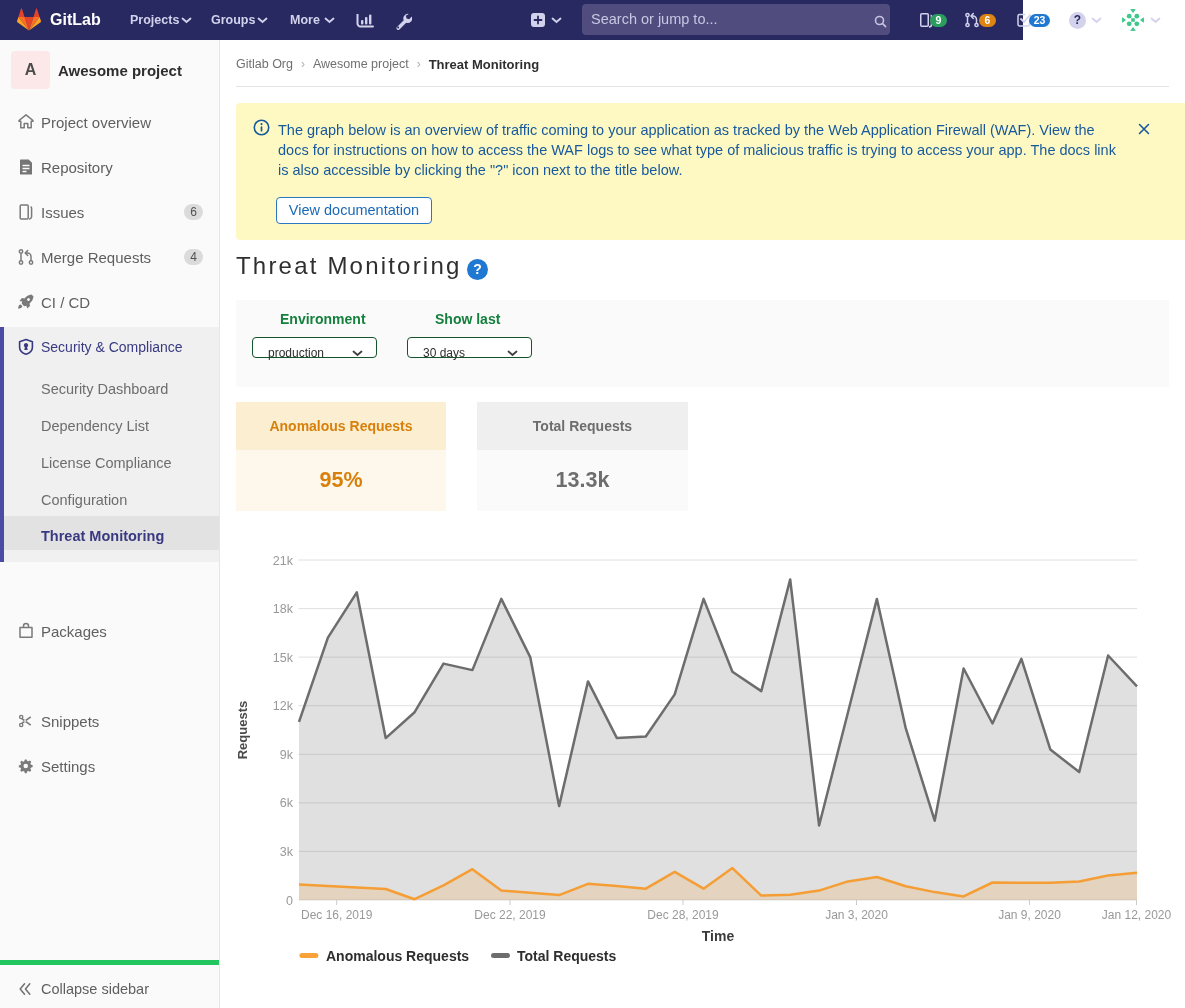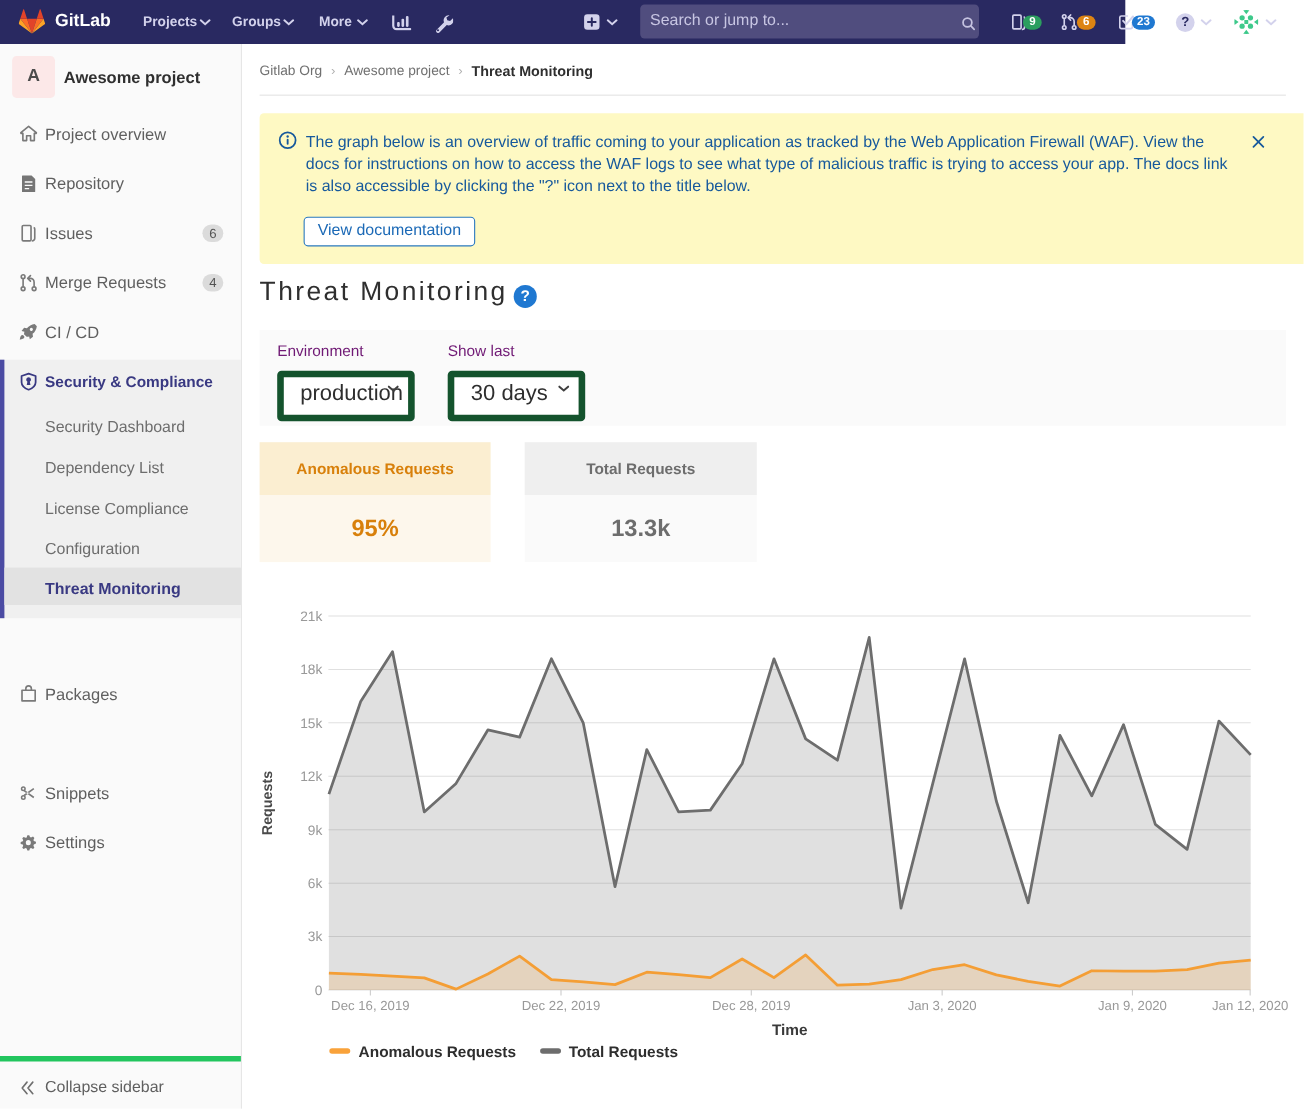--- a/index.html
+++ b/index.html
@@ -27,22 +27,22 @@
 .sb-section-bar { position:absolute; left:0; top:287px; width:4px; height:235px; background:#4b4ba3; }
 .sb-active-row { position:absolute; left:4px; top:476px; width:215px; height:34px; background:#e2e2e2; }
 
 
 .bc-sep { color:#b0b0b0; }
 .alert { position:absolute; left:236px; top:103px; width:1040px; height:137px; background:#fef9c3; border-radius:4px; }
 .alert-text { position:absolute; left:42px; top:17px; font-size:14.5px; line-height:20px; color:#17599c; }
 .alert-btn { position:absolute; left:40px; top:94px; width:156px; height:27px; border:1px solid #2a79c0; border-radius:4px; background:#fff; color:#1b69b6; font-size:14.5px; text-align:center; line-height:25px; }
 .h-title { position:absolute; left:236px; top:252px; font-size:24px; letter-spacing:2.2px; color:#2f2f2f; }
 .filterbar { position:absolute; left:236px; top:300px; width:933px; height:87px; background:#fafafa; }
-.flabel { position:absolute; top:11px; font-weight:normal; font-size:14px; color:#701a75; }
-.fselect { position:absolute; top:37px; width:125px; height:46px; background:#fff; border:6px solid #14532d; border-radius:4px; font-size:20px; color:#2e2e2e; line-height:31px; padding-left:15px; }
+.flabel { position:absolute; top:11px; font-weight:bold; font-size:14px; color:#15803d;margin-left:28px; }
+.fselect { position:absolute; top:37px; width:125px; height:21px; background:#fff; border:1px solid #14532d; border-radius:4px; font-size:12px; color:#2e2e2e; line-height:31px; padding-left:15px; }
 .statbox { position:absolute; top:402px; height:109px; }
 .statbox .hd { position:absolute; left:0; top:0; width:100%; height:48px; display:flex; align-items:center; justify-content:center; font-weight:bold; font-size:14px; }
 .statbox .bd { position:absolute; left:0; top:48px; width:100%; height:61px; display:flex; align-items:center; justify-content:center; font-weight:bold; font-size:21.5px; }
 </style>
 </head>
 <body>
 
 <div class="navbar">
   <svg class="abs" style="left:17px;top:8px" width="24" height="23" viewBox="0 0 210 194">
     <path fill="#e24329" d="M105.06 193.65l38.64-118.92h-77.28z"></path>
@@ -183,21 +183,21 @@
       </svg>
   <span class="lbl">Merge Requests</span>
   <span class="sb-badge" style="left:184px;width:19px;height:16px;line-height:16px">4</span>
   </div>
   <div class="sb-item" style="top:240px;">
   <svg class="ico" viewBox="0 0 18 18">
         <path fill="#7a7a7a" d="M14.5 1.5c-2.9.4-5.3 1.7-7 3.9L4.9 5 2.6 7.9l2.6.6c-.2.7-.3 1.5-.4 2.3l2.4 2.4c.8 0 1.6-.2 2.3-.4l.6 2.6 2.9-2.3-.4-2.6c2.2-1.7 3.5-4.1 3.9-7zm-4 5.9a1.4 1.4 0 1 1 2-2 1.4 1.4 0 0 1-2 2zM2.2 12.1c-.8.8-1.2 3.7-1.2 3.7s2.9-.4 3.7-1.2a1.77 1.77 0 0 0-2.5-2.5z"></path>
       </svg>
   <span class="lbl">CI / CD</span>
   </div>
-  <div class="sb-item" style="top:285px;color:#393982;font-weight:bold;font-size:14px;">
+  <div class="sb-item" style="top:285px;color:#393982;font-weight:normal;font-size:14px;">
   <svg class="ico" viewBox="0 0 18 18">
         <path fill="none" stroke="#393982" stroke-width="1.6" stroke-linejoin="round" d="M9 1.6l6.4 2.2v5.6c0 3.1-2.6 5.4-6.4 6.9-3.8-1.5-6.4-3.8-6.4-6.9V3.8z"></path>
         <path fill="#393982" d="M9 5a2.2 2.2 0 0 1 1.1 4.1L10.7 12H7.3l.6-2.9A2.2 2.2 0 0 1 9 5z"></path>
       </svg>
   <span class="lbl">Security &amp; Compliance</span>
   </div>
   <div class="sb-item" style="top:569px;">
   <svg class="ico" viewBox="0 0 18 18">
         <path fill="none" stroke="#7a7a7a" stroke-width="1.5" stroke-linejoin="round" d="M3 5.5h12v9.7H3z"></path>
         <path fill="none" stroke="#7a7a7a" stroke-width="1.5" d="M6.5 5.3V4a2.5 2.5 0 0 1 5 0v1.3"></path>

